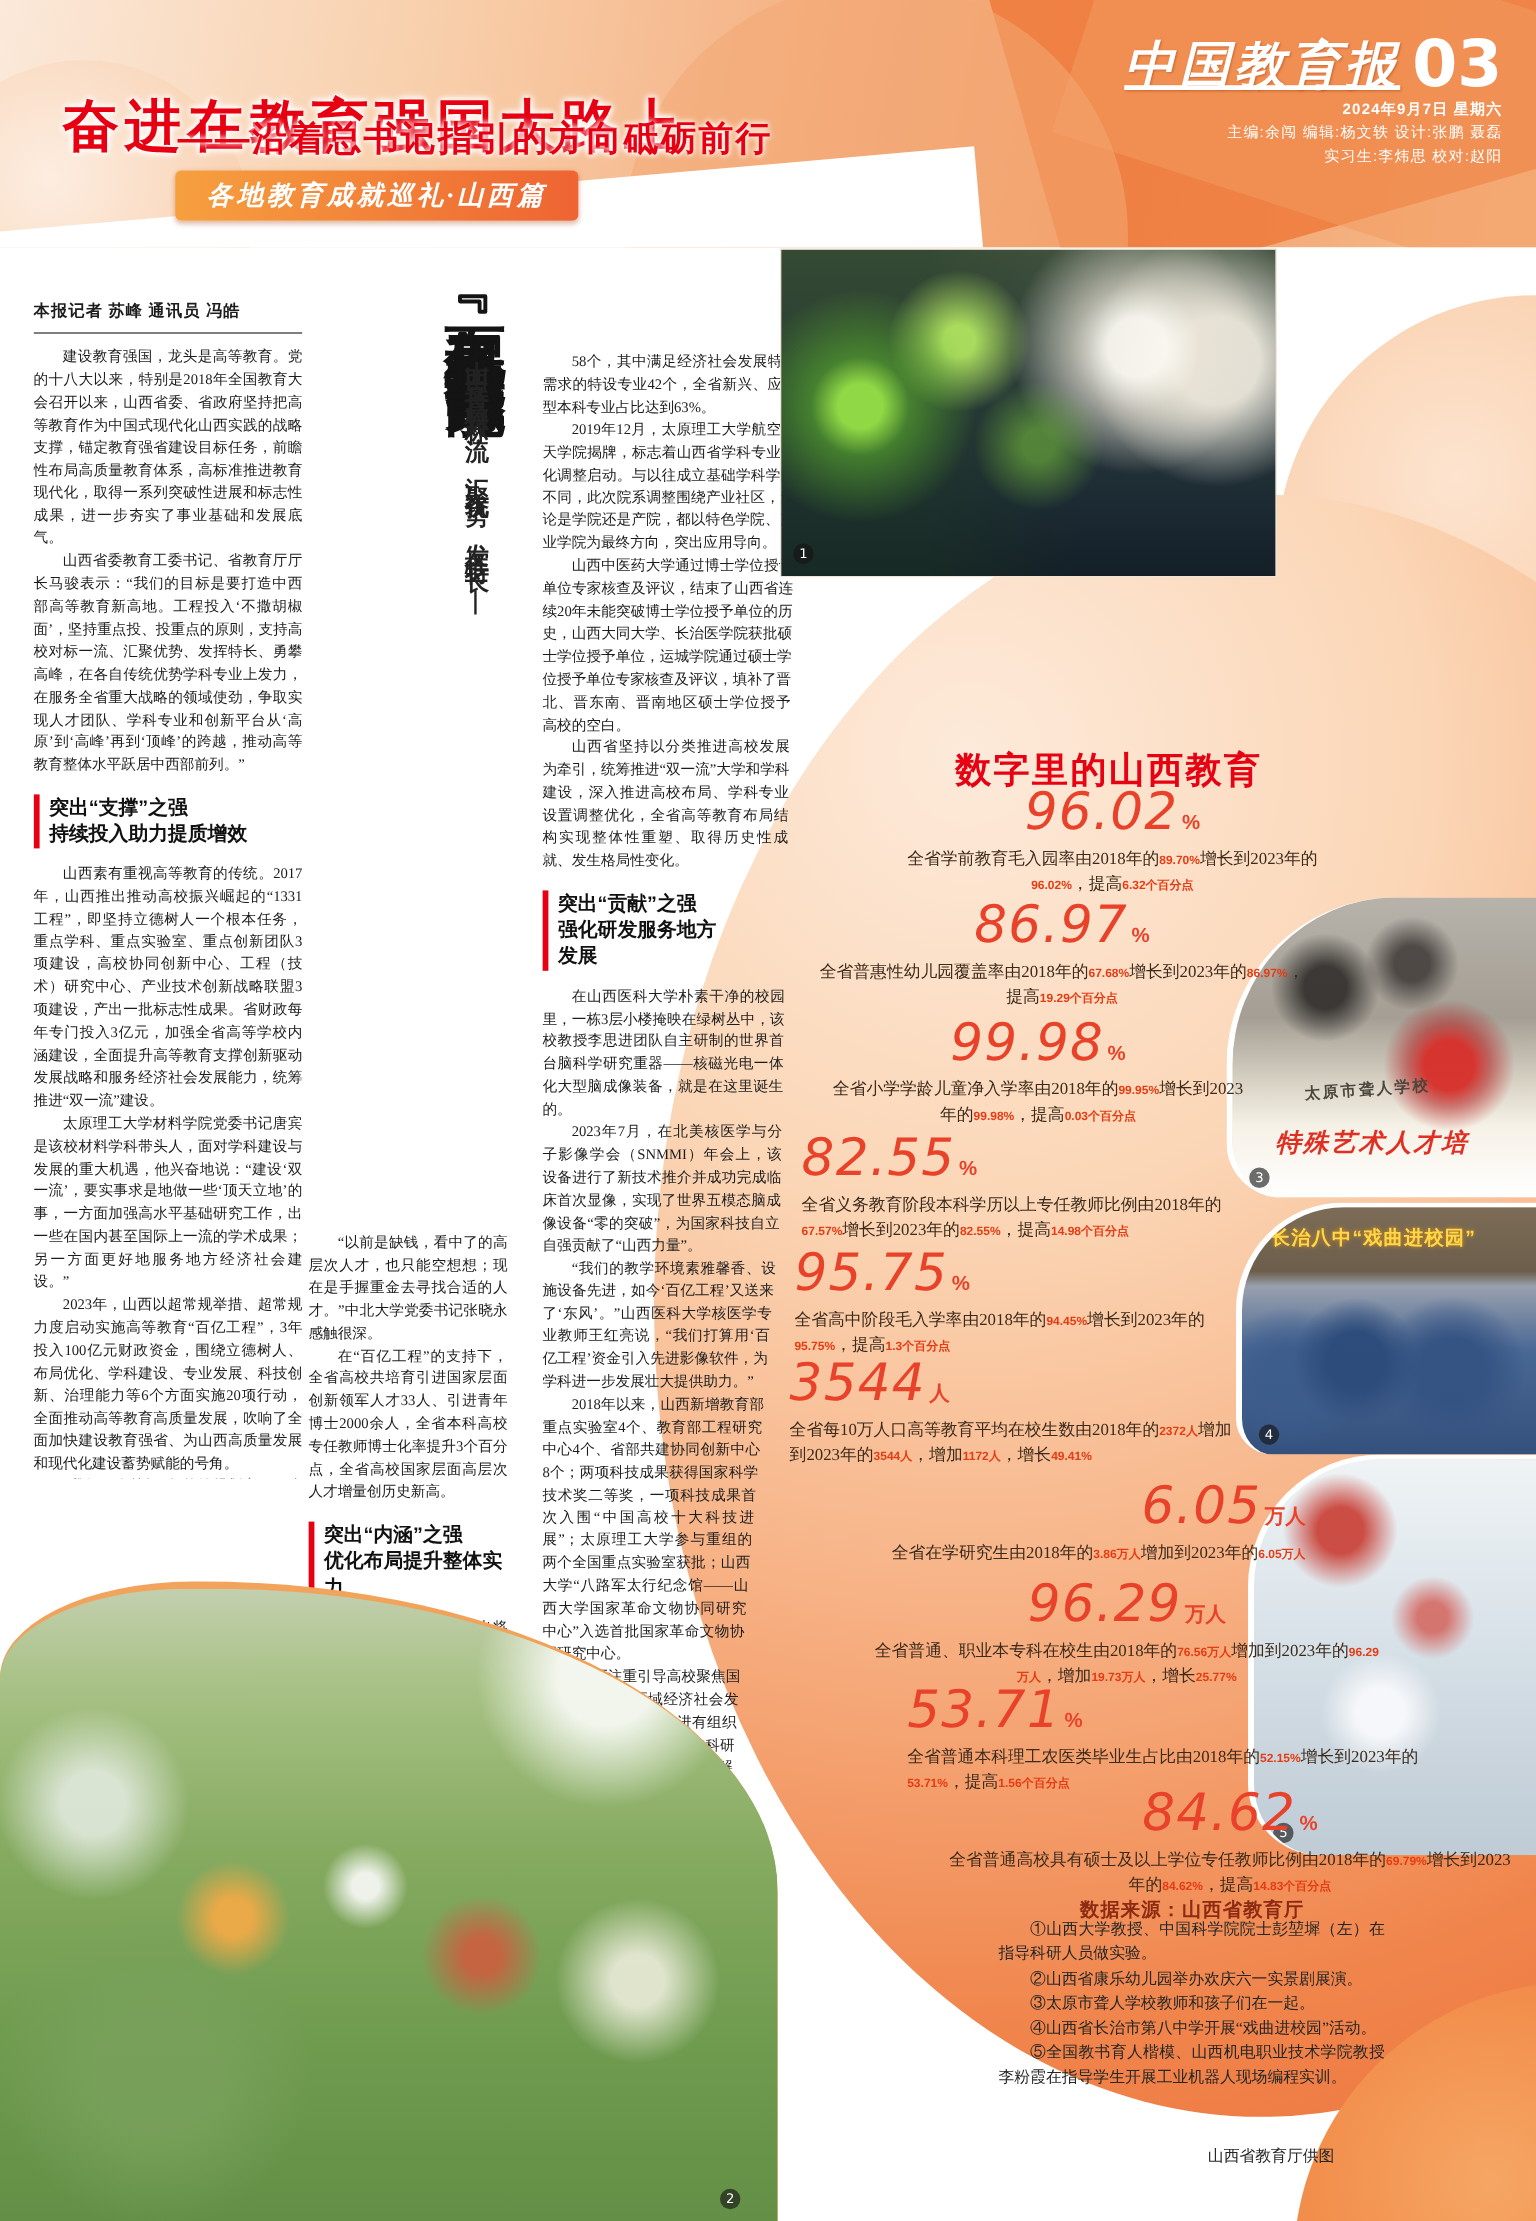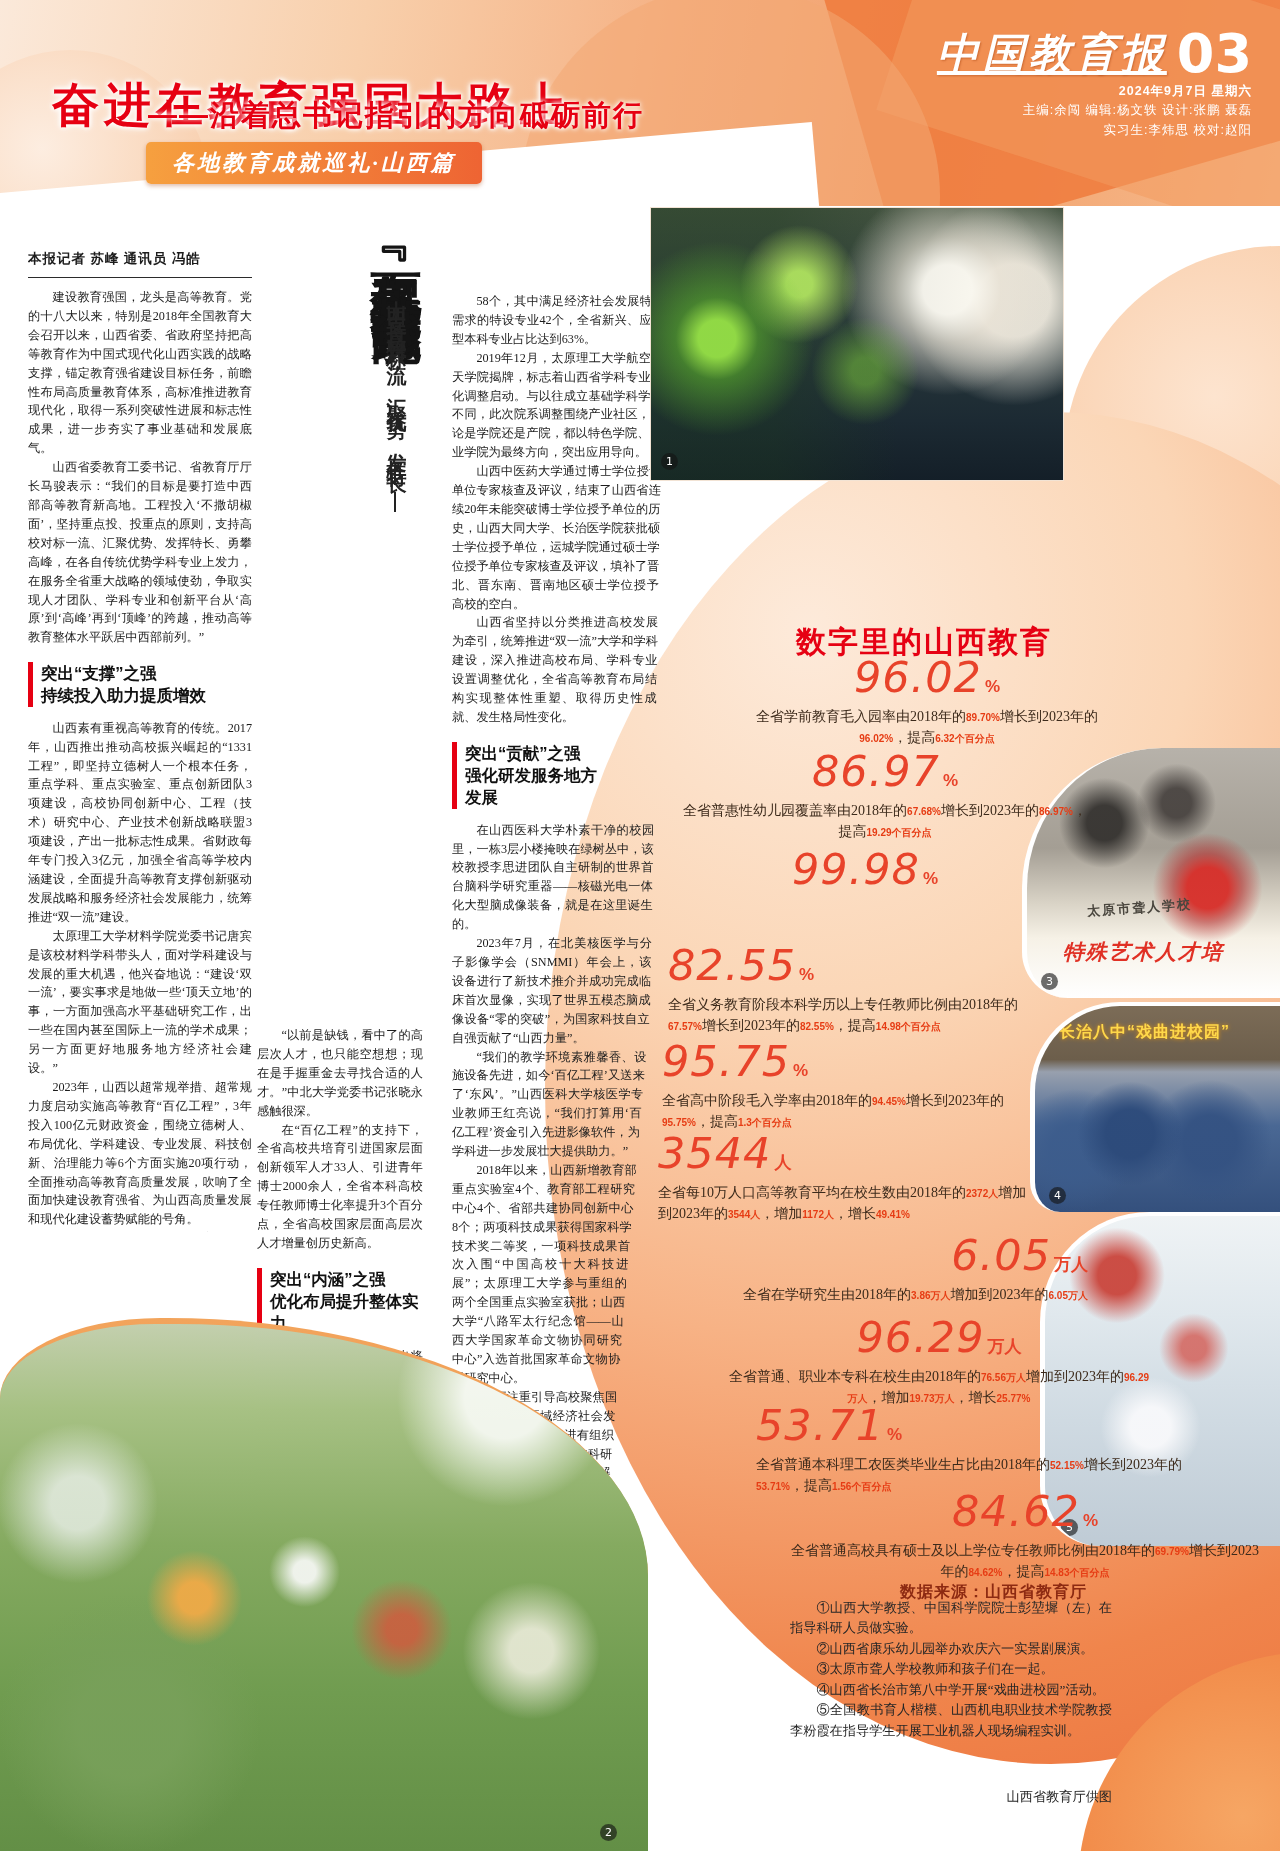--- a/index.html
+++ b/index.html
@@ -128,21 +128,21 @@
   .stat:nth-child(5){left:662px;top:1040px;width:350px;text-align:left;}
   .stat:nth-child(6){left:658px;top:1132px;width:382px;text-align:left;}
   .stat:nth-child(7){left:700px;top:1234px;width:388px;text-align:right;}
   .stat:nth-child(8){left:724px;top:1316px;width:430px;text-align:center;}
   .stat:nth-child(9){left:756px;top:1404px;width:468px;}
   .stat:nth-child(10){left:786px;top:1490px;width:478px;text-align:center;}
   #stats-source{position:absolute;left:900px;top:1582px;width:330px;text-align:left;
     font-family:"Liberation Sans",sans-serif;font-size:16px;font-weight:700;color:#8d2a12;letter-spacing:1px;}
 
   
-  #captions{left:790px;top:1598px;width:322px;}
+  #captions{left:832px;top:1598px;width:322px;}
   .cap{margin:0;font-size:13.2px;line-height:1.55;text-indent:2em;color:#262626;text-align:justify;}
   #photo-credit{left:790px;top:1788px;width:322px;text-align:right;font-size:13.2px;color:#262626;}
 </style>
 </head>
 <body>
 
 <div class="abs" id="peach-ring"></div>
 <div class="abs" id="stats-circle"></div>
 <div class="abs" id="corner-circle"></div>
 
@@ -259,20 +259,21 @@
       <div class="stat">
         <div class="num"><span class="v">96.02</span><span class="u">%</span></div>
         <div class="desc"><span>全省学前教育毛入园率由2018年的</span><span class="hl">89.70%</span><span>增长到2023年的</span><span class="hl">96.02%</span><span>，提高</span><span class="hl">6.32个百分点</span></div>
       </div>
       <div class="stat">
         <div class="num"><span class="v">86.97</span><span class="u">%</span></div>
         <div class="desc"><span>全省普惠性幼儿园覆盖率由2018年的</span><span class="hl">67.68%</span><span>增长到2023年的</span><span class="hl">86.97%</span><span>，提高</span><span class="hl">19.29个百分点</span></div>
       </div>
       <div class="stat">
         <div class="num"><span class="v">99.98</span><span class="u">%</span></div>
+        <div class="desc"><span>全省小学学龄儿童净入学率由2018年的</span><span class="hl">99.95%</span><span>增长到2023年的</span><span class="hl">99.98%</span><span>，提高</span><span class="hl">0.03个百分点</span></div>
       </div>
       <div class="stat">
         <div class="num"><span class="v">82.55</span><span class="u">%</span></div>
         <div class="desc"><span>全省义务教育阶段本科学历以上专任教师比例由2018年的</span><span class="hl">67.57%</span><span>增长到2023年的</span><span class="hl">82.55%</span><span>，提高</span><span class="hl">14.98个百分点</span></div>
       </div>
       <div class="stat">
         <div class="num"><span class="v">95.75</span><span class="u">%</span></div>
         <div class="desc"><span>全省高中阶段毛入学率由2018年的</span><span class="hl">94.45%</span><span>增长到2023年的</span><span class="hl">95.75%</span><span>，提高</span><span class="hl">1.3个百分点</span></div>
       </div>
       <div class="stat">

